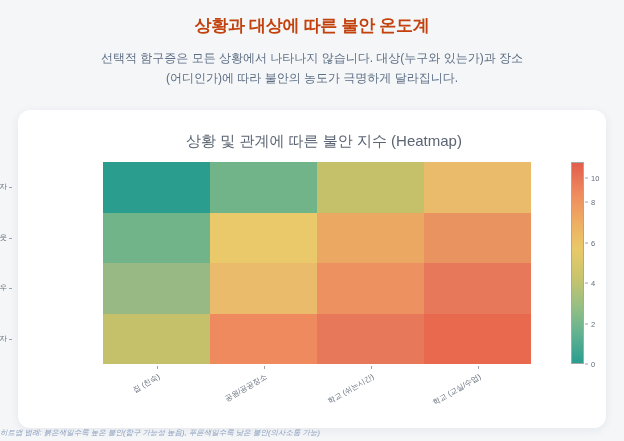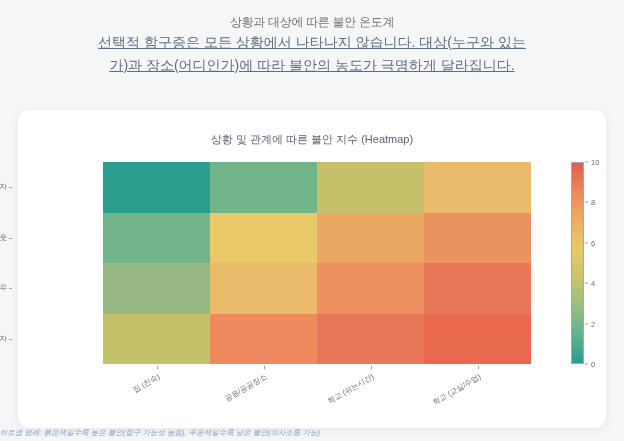--- a/index.html
+++ b/index.html
@@ -7,40 +7,40 @@
     width: 624px; height: 441px;
     background: #f4f6f8;
     font-family: "Liberation Sans", "DejaVu Sans", sans-serif;
     overflow: hidden;
   }
   .page { width: 624px; height: 441px; position: relative; }
 
   
   .header { padding: 14px 70px 0 70px; text-align: center; }
   .page-title {
-    font-size: 12px; font-weight: normal; color: #737373;
+    font-size: 17px; font-weight: bold; color: #c2410c;
     letter-spacing: -0.3px; line-height: 1.4;
   }
   .page-subtitle {
-    font-size: 14px; color: #5d6e84; line-height: 1.65;
+    margin-top: 11px;
+    font-size: 12px; color: #5d6e84; line-height: 1.65;
     padding: 0 28px;
-    text-decoration: underline;
   }
 
   
   .card {
     position: absolute; left: 18px; top: 110px;
     width: 588px; height: 318px;
     background: #ffffff;
     border-radius: 12px;
     box-shadow: 0 2px 10px rgba(30,45,70,0.07);
   }
   .chart-title {
-    position: absolute; left: 0; top: 22px; width: 100%;
-    text-align: center; font-size: 11px; color: #5a6472;
+    position: absolute; left: 12px; top: 22px; width: 100%;
+    text-align: center; font-size: 15px; color: #5a6472;
   }
 
   
   .plot {
     position: absolute; left: 85px; top: 52px;
     width: 428px; height: 202px;
   }
   .grid {
     position: absolute; inset: 0;
     display: grid;
@@ -190,21 +190,21 @@
             <span>4</span>
           </div>
           <div class="cb-tick" style="top: 80.8px;">
             <span class="mark"></span>
             <span>6</span>
           </div>
           <div class="cb-tick" style="top: 40.4px;">
             <span class="mark"></span>
             <span>8</span>
           </div>
-          <div class="cb-tick" style="top: 0px; text-align: right;">
+          <div class="cb-tick" style="top: 16px; text-align: right;">
             <span class="mark"></span>
             <span>10</span>
           </div>
         </div>
     </div>
   </div>
 
   <div class="footer">히트맵 범례: 붉은색일수록 높은 불안(함구 가능성 높음), 푸른색일수록 낮은 불안(의사소통 가능)</div>
 
 </div>

